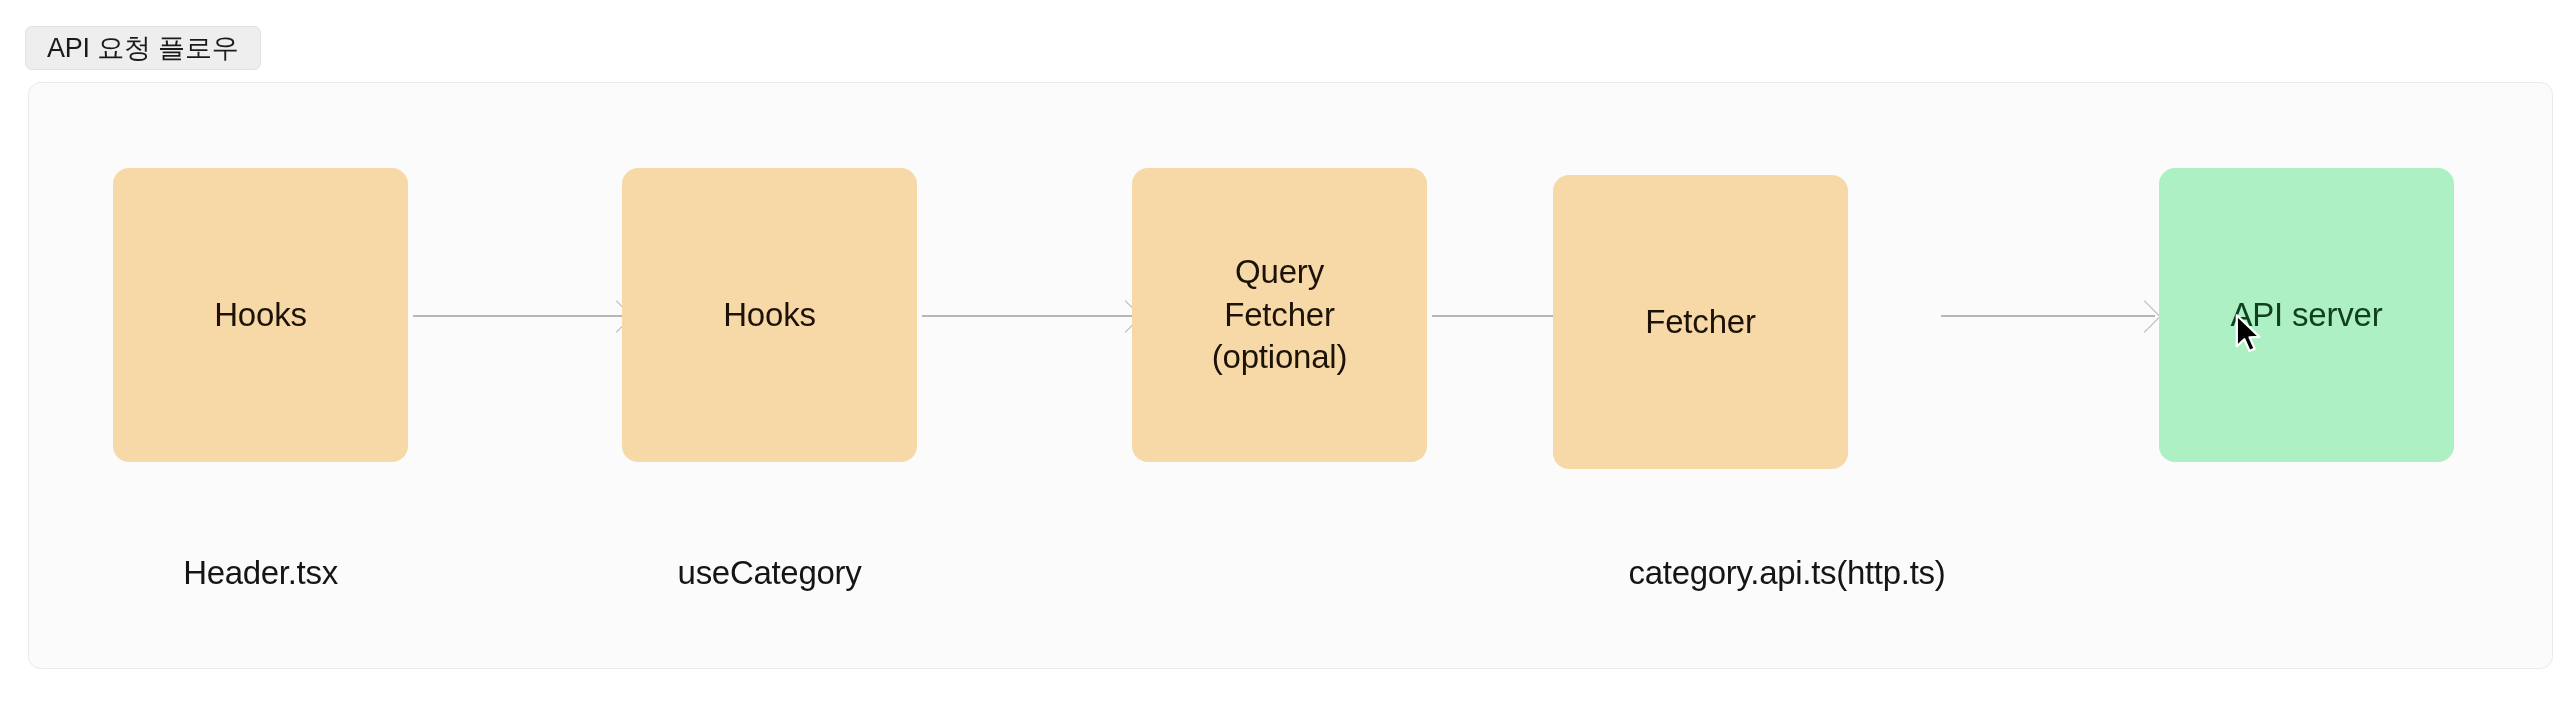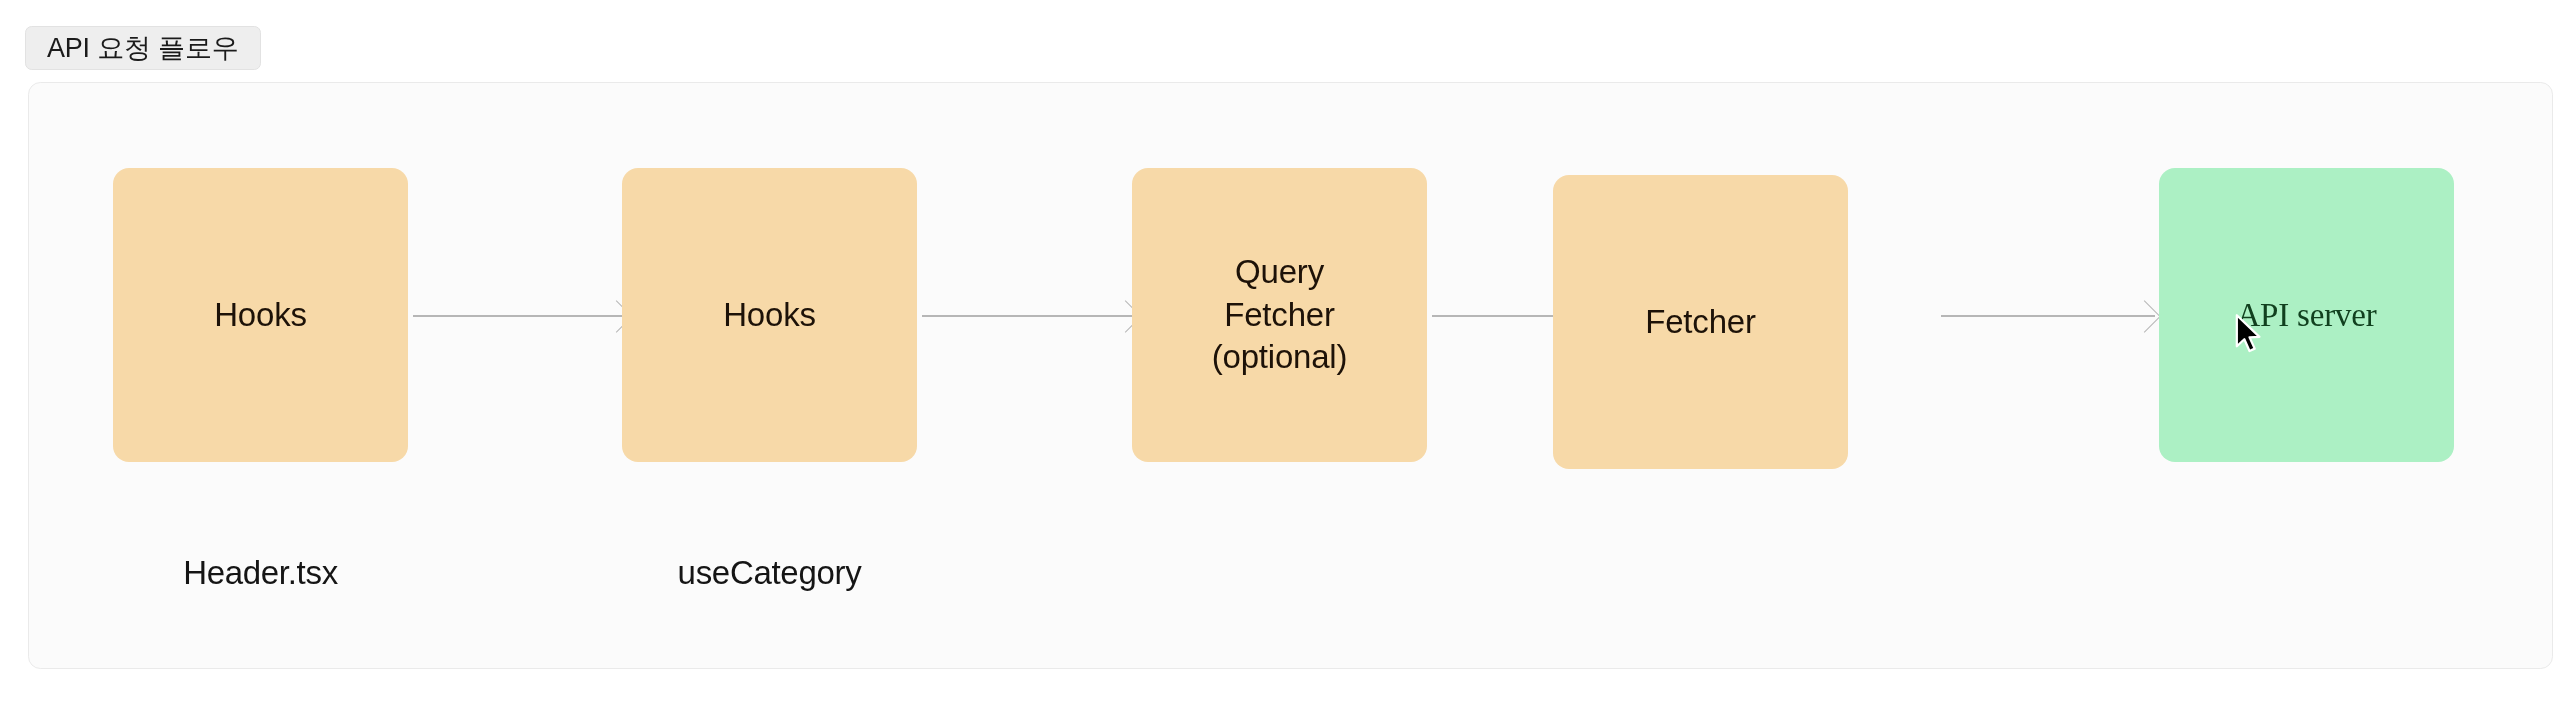--- a/index.html
+++ b/index.html
@@ -73,21 +73,21 @@
   }
   .node .node-line {
     font-size: 33px;
     line-height: 1.30;
     color: #1d1208;
     white-space: nowrap;
     letter-spacing: -0.2px;
   }
   .node.accent-orange { background: #f7d9a8; }
   .node.accent-green  { background: #acf0c4; }
-  .node.accent-green .node-line { color: #11401f; font-family: Liberation Serif, serif; }
+  .node.accent-green .node-line { color: #11401f; }
 
   .node-1 { left: 84px;   }  
   .node-2 { left: 593px;  }  
   .node-3 { left: 1103px; }
   .node-4 { left: 1524px; margin-top: 7px; }
   .node-5 { left: 2130px; }
 
   
   .connector {
     position: absolute;
@@ -190,20 +190,21 @@
       <span class="shaft"></span>
       <span class="head"></span>
     </div>
 
     <div class="node accent-green node-5">
       <span class="node-line">API server</span>
     </div>
 
     <div class="caption caption-1">Header.tsx</div>
     <div class="caption caption-2">useCategory</div>
+    <div class="caption caption-3">category.api.ts(http.ts)</div>
 
   </div>
 </div>
 
 <svg class="cursor" viewBox="0 0 34 46">
   <path d="M3 2 L3 35 L11 27.5 L16.5 40 L22 37.5 L16.5 25.5 L27 25 Z" fill="#000000" stroke="#ffffff" stroke-width="2.4" stroke-linejoin="round"></path>
 </svg>
 
 
 </body></html>

